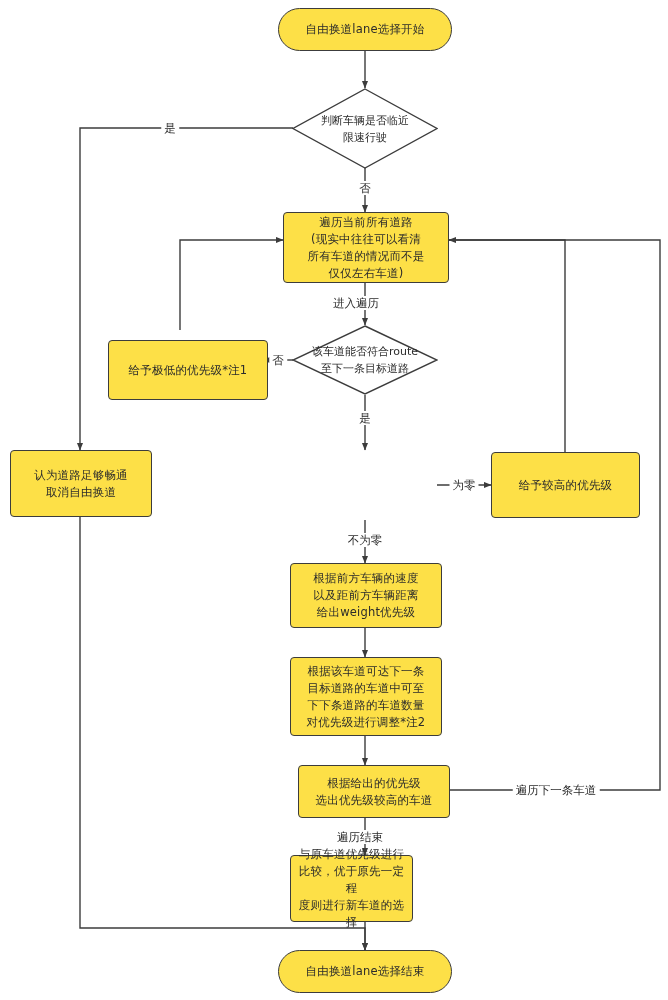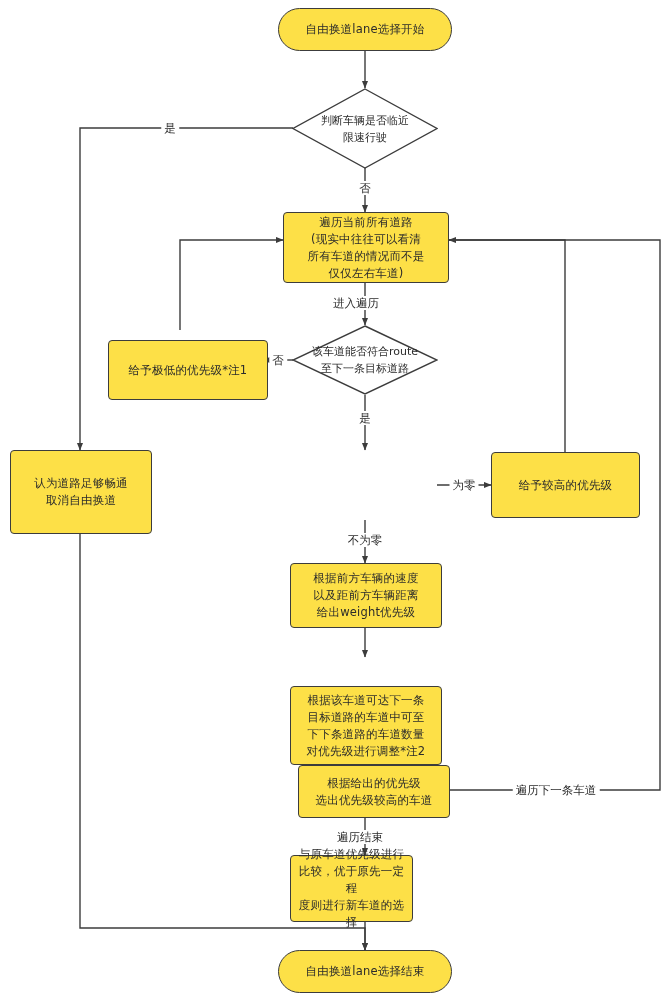--- a/index.html
+++ b/index.html
@@ -159,37 +159,37 @@
       <polygon points="73,1 145,35 73,69 1,35" fill="#ffffff" stroke="#3c3c3c" stroke-width="1.4"></polygon>
     </svg>
     <div class="diamond-label">该车道能否符合route
 至下一条目标道路</div>
   </div>
 
   <div class="node process" style="left:108px; top:340px; width:160px; height:60px;">
     <span class="txt">给予极低的优先级*注1</span>
   </div>
 
-  <div class="node process" style="left:10px; top:450px; width:142px; height:84px;">
+  <div class="node process" style="left:10px; top:450px; width:142px; height:67px;">
     <span class="txt">认为道路足够畅通
 取消自由换道</span>
   </div>
 
 
   <div class="node process" style="left:290px; top:563px; width:152px; height:65px;">
     <span class="txt">根据前方车辆的速度
 以及距前方车辆距离
 给出weight优先级</span>
   </div>
 
   <div class="node process" style="left:491px; top:452px; width:149px; height:66px;">
     <span class="txt">给予较高的优先级</span>
   </div>
 
-  <div class="node process" style="left:290px; top:686px; width:152px; height:79px;">
+  <div class="node process" style="left:290px; top:657px; width:152px; height:79px;">
     <span class="txt">根据该车道可达下一条
 目标道路的车道中可至
 下下条道路的车道数量
 对优先级进行调整*注2</span>
   </div>
 
   <div class="node process" style="left:290px; top:765px; width:152px; height:53px;margin-left:8px;">
     <span class="txt">根据给出的优先级
 选出优先级较高的车道</span>
   </div>

